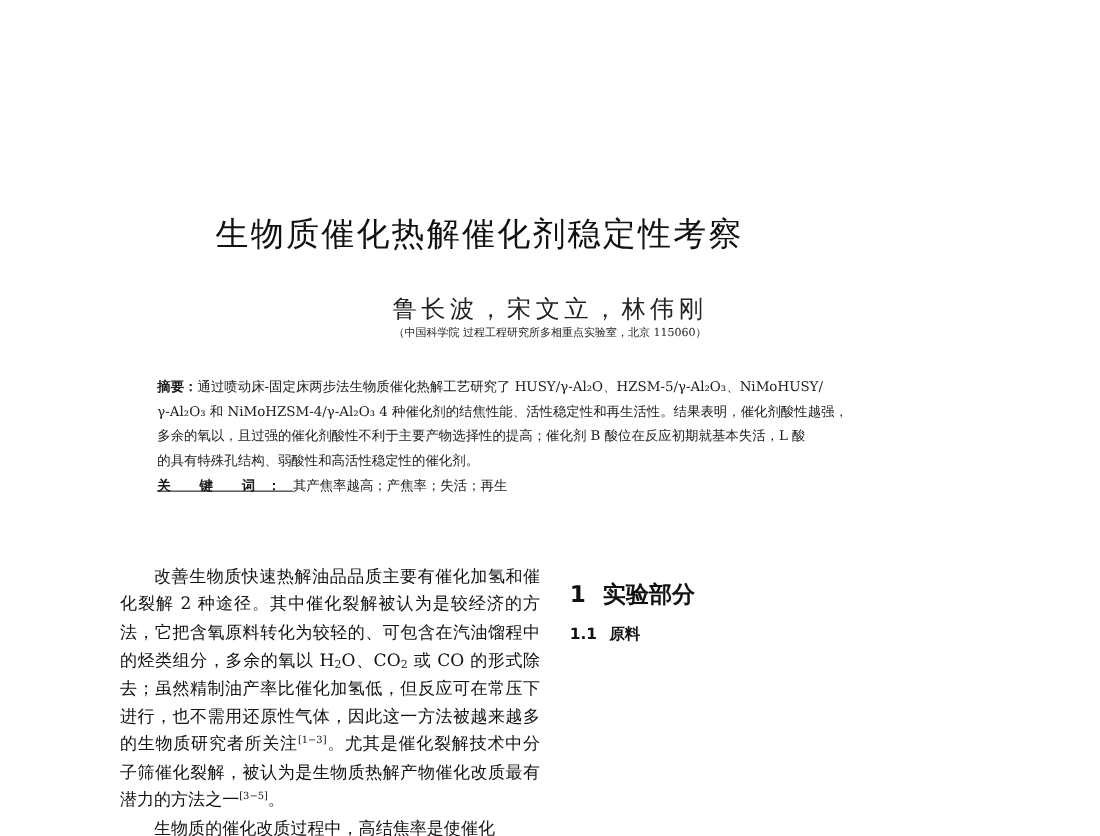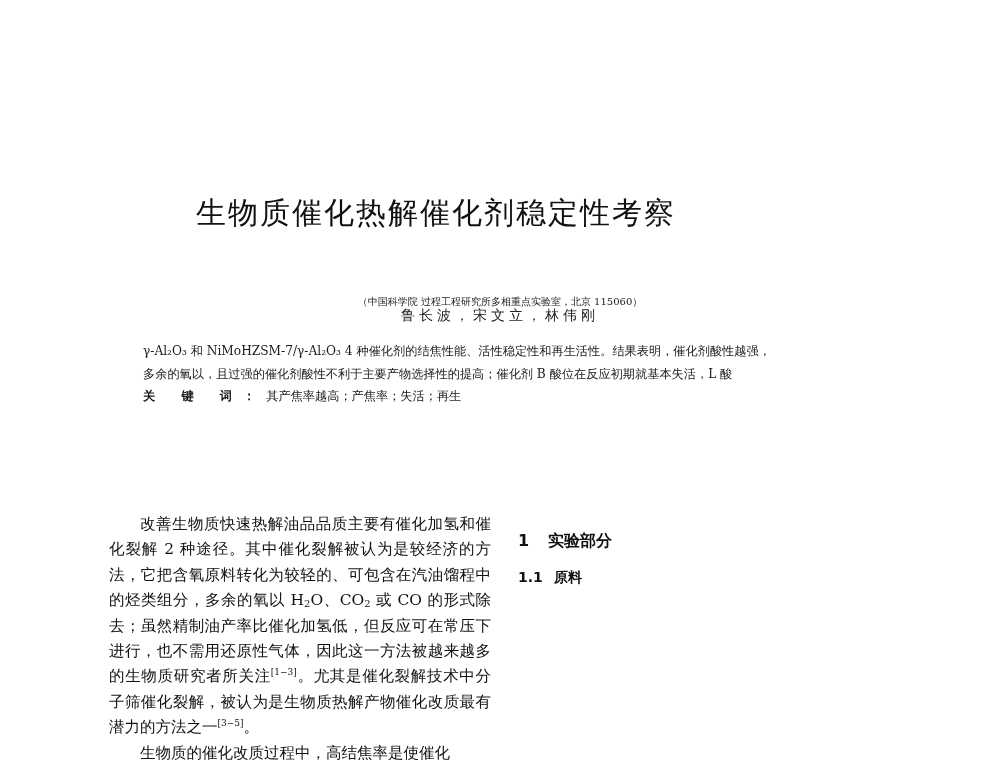--- a/index.html
+++ b/index.html
@@ -8,65 +8,67 @@
     font-family: "DejaVu Serif", "Liberation Serif", serif;
     color: #111;
   }
   .title {
     position: absolute; left: 0; width: 872px; top: 193px;
     text-align: center; font-family: "DejaVu Sans", sans-serif;
     font-size: 30px; letter-spacing: 2px; font-weight: normal; color: #111;
   }
   .authors {
     position: absolute; left: 0; width: 1000px; top: 266px;
-    text-align: center; font-size: 14px; letter-spacing: 4px; color: #222; margin-top: 41px;
+    text-align: center; font-size: 22px; letter-spacing: 4px; color: #222;
   }
   .affil {
     position: absolute; left: 0; width: 1000px; top: 295px;
     text-align: center; font-size: 10px; color: #222;
   }
   .abstract {
     position: absolute; left: 143px; width: 718px; top: 340px;
     font-size: 12.2px; line-height: 22.5px; text-align: justify;
     text-align-last: auto; color: #1a1a1a;
   }
   .abstract .lab { font-weight: bold; font-family: "DejaVu Sans", sans-serif; }
   .abstract p { margin: 0; }
   .keywords { margin-top: 0; }
-  .keywords .lab { letter-spacing: 11px; }
+  .keywords .lab { letter-spacing: 11px; text-decoration: underline; }
   .col {
     position: absolute; top: 512px; width: 382px;
     font-size: 15.5px; line-height: 25.4px; text-align: justify; color: #111;
   }
   .col.left { left: 109px; }
   .col.right { left: 518px; }
   .col p { margin: 0; text-indent: 2em; }
   sup { font-size: 9px; vertical-align: 6px; line-height: 0; margin-top: 24px; }
   sub { font-size: 10px; vertical-align: -2px; line-height: 0; }
   .h1 {
     margin-top: 16px; font-family: "DejaVu Sans", sans-serif;
-    font-size: 16px; font-weight: bold; text-indent: 0;
+    font-size: 21px; font-weight: bold; text-indent: 0;
   }
   .h1 .num { display: inline-block; width: 30px; }
   .h2 {
     margin-top: 12px; font-family: "DejaVu Sans", sans-serif;
     font-size: 14px; font-weight: bold;
   }
   .h2 .num { display: inline-block; width: 36px; }
 </style>
 </head>
 <body>
 
 <div class="title">生物质催化热解催化剂稳定性考察</div>
 <div class="authors">鲁长波，宋文立，林伟刚</div>
 <div class="affil">（中国科学院 过程工程研究所多相重点实验室，北京 115060）</div>
 
 <div class="abstract">
-  <p>γ-Al₂O₃ 和 NiMoHZSM-7/γ-Al₂O₃ 4 种催化剂的结焦性能、活性稳定性和再生活性。结果表明，催化剂酸性越强，</p>
+  <p><span class="lab">摘要：</span><span>通过喷动床-固定床两步法生物质催化热解工艺研究了 HUSY/γ-Al₂O、HZSM-5/γ-Al₂O₃、NiMoHUSY/</span></p>
+  <p>γ-Al₂O₃ 和 NiMoHZSM-4/γ-Al₂O₃ 4 种催化剂的结焦性能、活性稳定性和再生活性。结果表明，催化剂酸性越强，</p>
   <p>多余的氧以，且过强的催化剂酸性不利于主要产物选择性的提高；催化剂 B 酸位在反应初期就基本失活，L 酸</p>
+  <p>的具有特殊孔结构、弱酸性和高活性稳定性的催化剂。</p>
   <p class="keywords"><span class="lab">关 键 词：</span><span>其产焦率越高；产焦率；失活；再生</span></p>
 </div>
 
 <div class="col left">
   <p><span>改善生物质快速热解油品品质主要有催化加氢和催化裂解 2 种途径。其中催化裂解被认为是较经济的方法，它把含氧原料转化为较轻的、可包含在汽油馏程中的烃类组分，多余的氧以 H</span><sub>2</sub><span>O、CO</span><sub>2</sub><span> 或 CO 的形式除去；虽然精制油产率比催化加氢低，但反应可在常压下进行，也不需用还原性气体，因此这一方法被越来越多的生物质研究者所关注</span><sup>[1−3]</sup><span>。尤其是催化裂解技术中分子筛催化裂解，被认为是生物质热解产物催化改质最有潜力的方法之一</span><sup>[3−5]</sup><span>。</span></p>
   <p>生物质的催化改质过程中，高结焦率是使催化</p>
 </div>
 
 <div class="col right">
   <div class="h1"><span class="num">1</span><span>实验部分</span></div>

